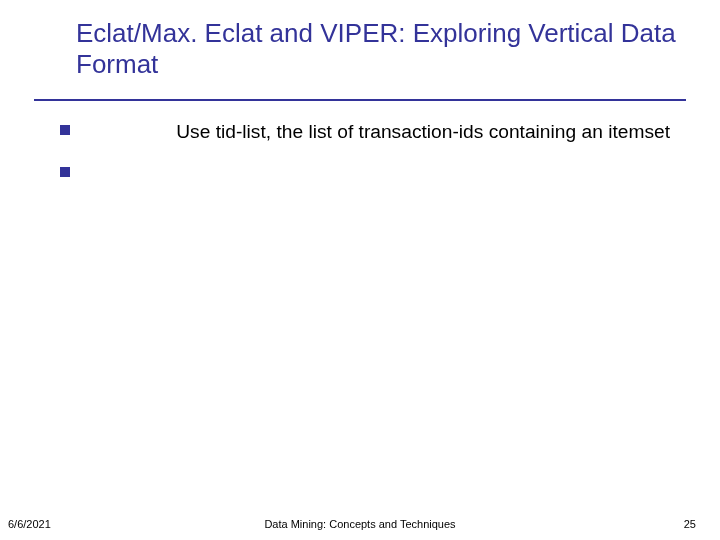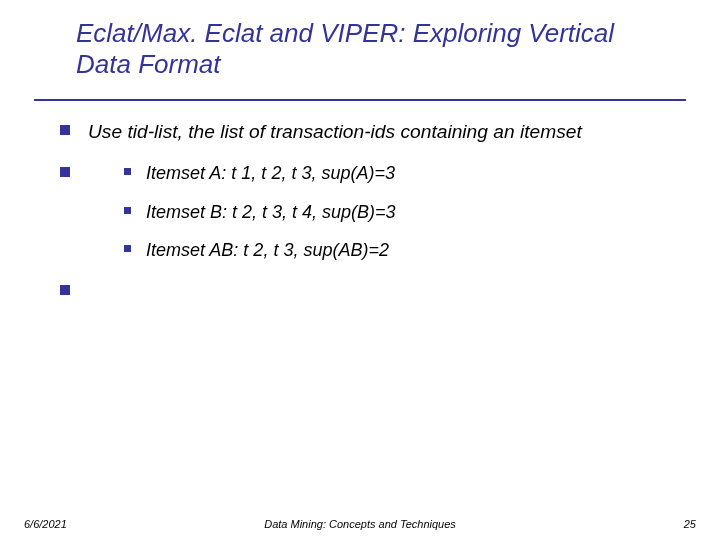--- a/index.html
+++ b/index.html
@@ -10,21 +10,20 @@
     background: #fff;
     font-family: Tahoma, Verdana, Geneva, sans-serif;
     color: #000;
     overflow: hidden;
   }
   .slide {
     position: relative;
     width: 720px;
     height: 540px;
     box-sizing: border-box;
-    font-style: italic;
   }
   .title {
     position: absolute;
     top: 18px;
     left: 76px;
     width: 600px;
     font-size: 26px;
     line-height: 1.18;
     color: #333399;
     font-weight: 400;
@@ -42,20 +41,21 @@
     top: 120px;
     left: 60px;
     width: 610px;
     font-size: 19.2px;
     line-height: 1.25;
   }
   .item {
     position: relative;
     padding-left: 28px;
     margin-bottom: 18px;
+    text-align: right;
   }
   .item.tight {
     margin-bottom: 14px;
   }
   .bullet {
     position: absolute;
     left: 0;
     top: 5px;
     width: 10px;
     height: 10px;
@@ -86,55 +86,41 @@
     color: #d96c00;
   }
   .footer {
     position: absolute;
     bottom: 10px;
     left: 0;
     width: 720px;
     font-size: 11px;
     color: #000;
   }
-  .f-left { position: absolute; left: 24px; bottom: 0; }
+  .f-left { position: absolute; left: 8px; bottom: 0; }
   .f-center { position: absolute; left: 0; width: 720px; text-align: center; bottom: 0; }
   .f-right { position: absolute; right: 24px; bottom: 0; }
 </style>
 </head>
 <body>
 
 <div class="slide">
 
   <div class="title">Eclat/Max. Eclat and VIPER: Exploring Vertical Data Format</div>
   <div class="rule"></div>
 
   <div class="body">
 
     <div class="item">
       <span class="bullet"></span>
       <span>Use tid-list, the list of transaction-ids containing an itemset</span>
     </div>
 
     <div class="item">
       <span class="bullet"></span>
-      <div class="subs">
-        <div class="sub">
-          <span class="sbullet"></span>
-          <span>Itemset A: t 1, t 2, t 3, sup(A)=3</span>
-        </div>
-        <div class="sub">
-          <span class="sbullet"></span>
-          <span>Itemset B: t 2, t 3, t 4, sup(B)=3</span>
-        </div>
-        <div class="sub">
-          <span class="sbullet"></span>
-          <span>Itemset AB: t 2, t 3, sup(AB)=2</span>
-        </div>
-      </div>
     </div>
 
     <div class="item tight">
       <span class="bullet"></span>
     </div>
 
 
 
   </div>
 

